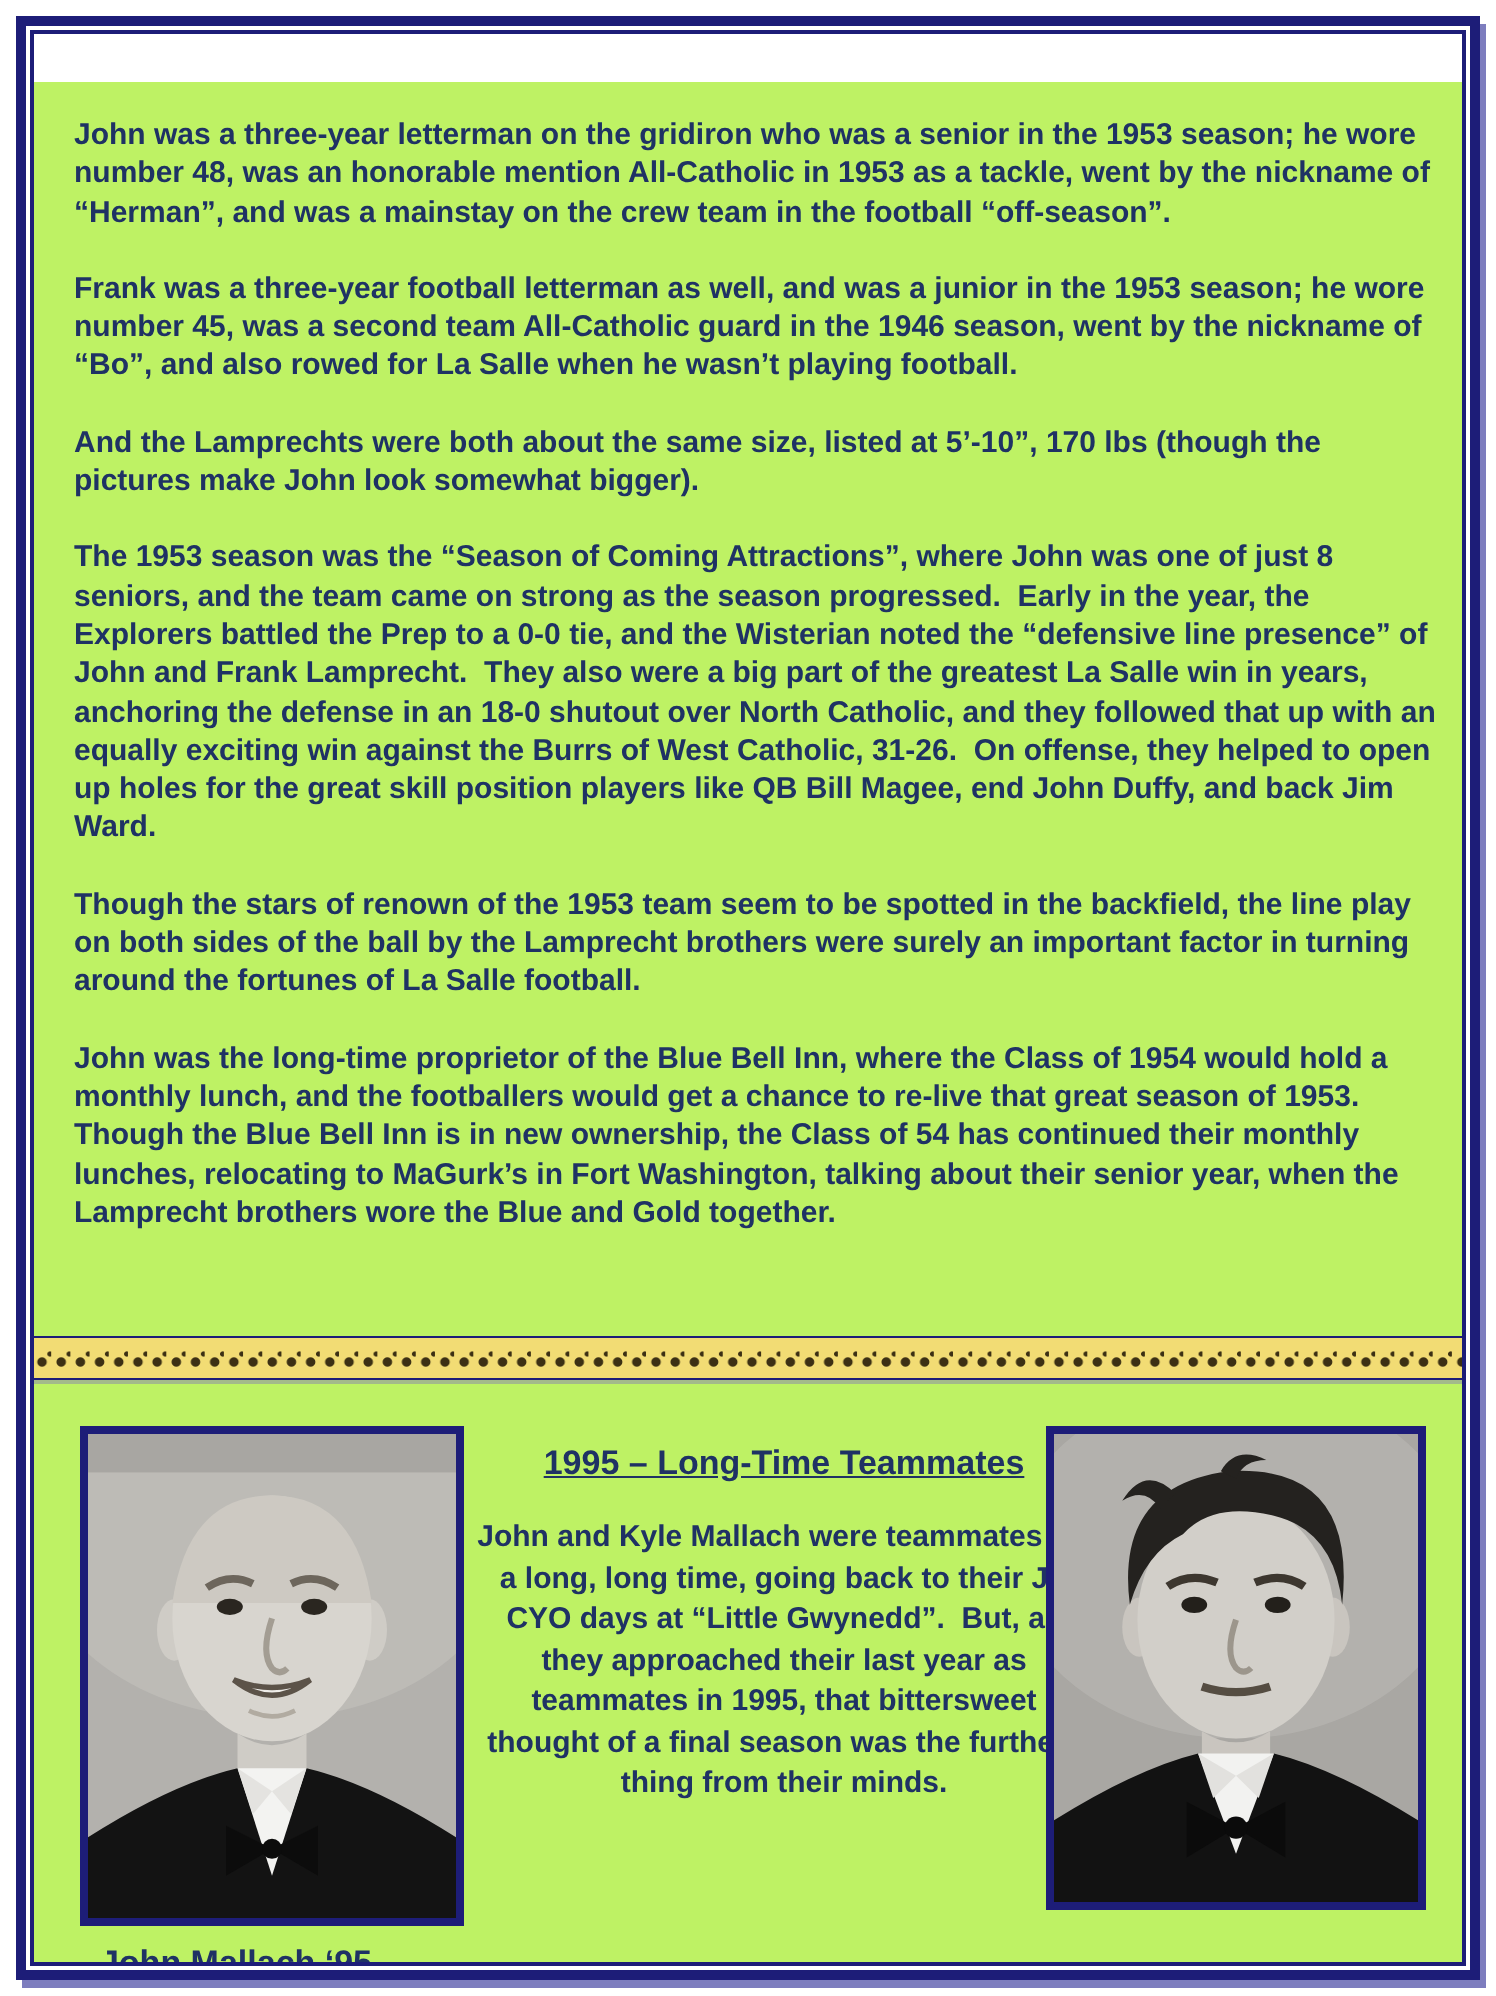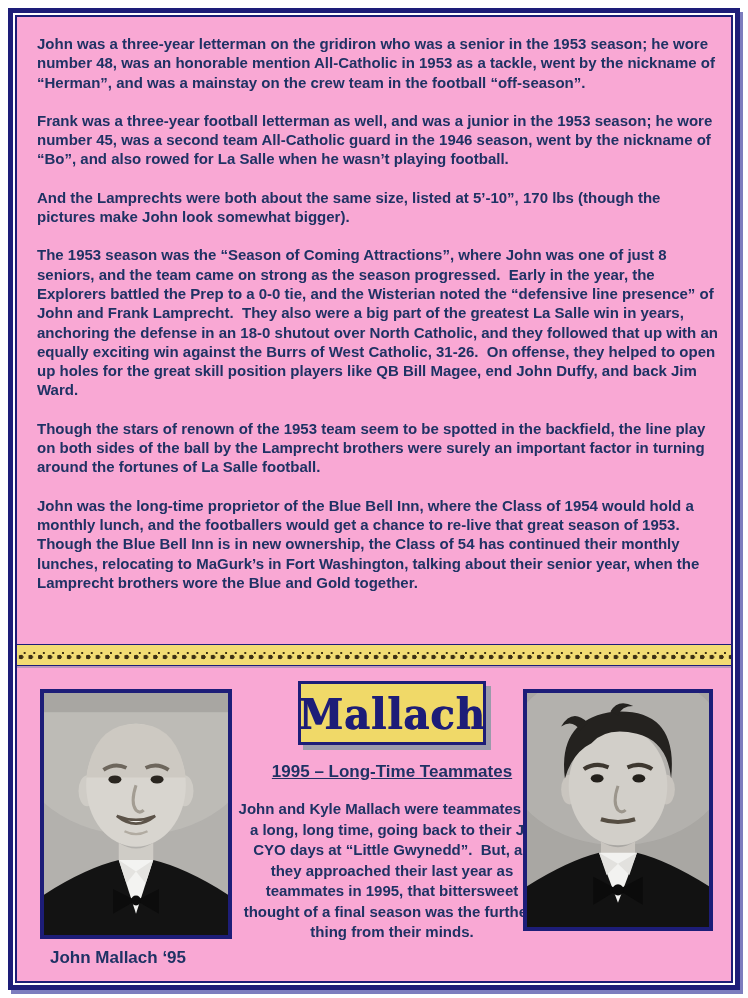--- a/index.html
+++ b/index.html
@@ -2,21 +2,21 @@
 <html style="--navy-border: #1d1d78; --text-navy: #1f3264; --gold: #f2dc74; --gold-logo: #f0d968; --frame-shadow: #7d7dbe; --logo-shadow: #9b9bab; --ornament-mark: #3c3014;"><head>
 <meta charset="utf-8">
 <style>
   html,body{margin:0;padding:0;background:#ffffff;}
   body{width:748px;height:998px;position:relative;font-family:"Liberation Sans",sans-serif;}
 
   
   .frame{position:absolute;inset:8px;border:5px solid var(--navy-border,#1d1d78);
          box-shadow:3px 4px 0 var(--frame-shadow,#7d7dbe);}
   .frame-inner{position:absolute;inset:2px;border:2px solid var(--navy-border,#1d1d78);}
-  .content{position:absolute;inset:0;background:#f9a8d4;overflow:hidden;}
+  .content{position:absolute;inset:0;background:#bef264;overflow:hidden;margin-top:24px;}
 
   
   .article{position:absolute;left:20px;top:17px;width:684px;
            color:var(--text-navy,#1f3264);font-size:15px;line-height:19.3px;font-weight:bold;}
   .article p{margin:0 0 19px 0;white-space:pre-wrap;}
 
   
   .ornament-bar{position:absolute;left:-2px;right:-2px;top:627px;height:20px;
     background-color:var(--gold,#f2dc74);
     background-image:
@@ -96,23 +96,20 @@
               <path d="M57,87 L48,93 L53,99 Z" fill="#e4e3e0"></path>
               <path d="M48,108 l-12,-6 0,13 z" fill="#0c0c0c"></path>
               <path d="M48,108 l12,-6 0,13 z" fill="#0c0c0c"></path>
               <circle cx="48" cy="108" r="2.6" fill="#0c0c0c"></circle>
             </svg>
           </div>
           <figcaption>John Mallach ‘95</figcaption>
         </figure>
 
         <div class="center-col">
-          <div class="logo-box">
-            <span>Mallach</span>
-          </div>
           <h2 class="feature-heading">1995 – Long-Time Teammates</h2>
           <p class="feature-body">John and Kyle Mallach were teammates for a long, long time, going back to their JV CYO days at “Little Gwynedd”.  But, as they approached their last year as teammates in 1995, that bittersweet thought of a final season was the furthest thing from their minds.</p>
         </div>
 
         <figure class="photo photo-right">
           <div class="photo-frame">
             <svg viewBox="0 0 96 126" width="182" height="234" preserveAspectRatio="none">
               <rect width="96" height="126" fill="#a9a7a3"></rect>
               <ellipse cx="48" cy="34" rx="60" ry="48" fill="#bcbab6" opacity="0.55"></ellipse>
               <ellipse cx="22.5" cy="52" rx="4.5" ry="8" fill="#c9c5bf"></ellipse>

